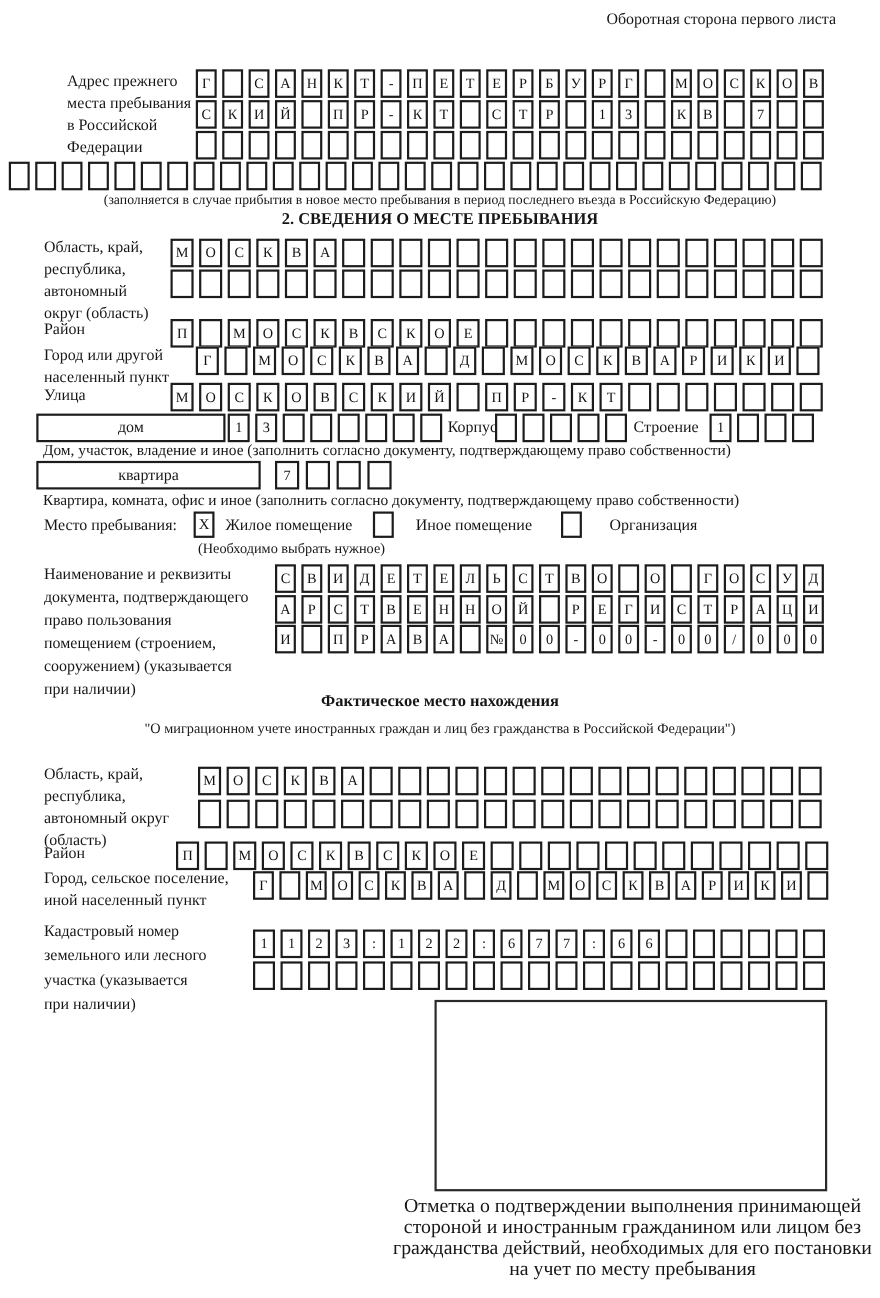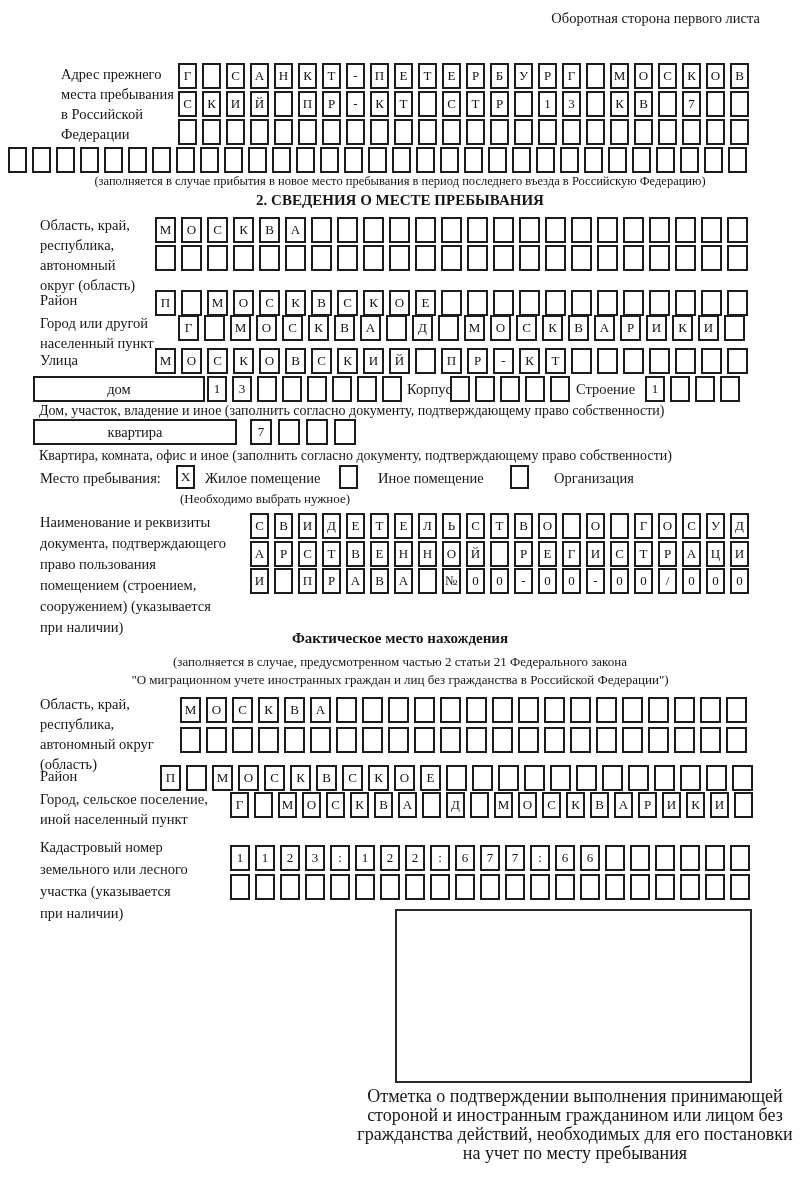--- a/index.html
+++ b/index.html
@@ -436,21 +436,20 @@
       <div class="cell">0</div>
       <div class="cell">0</div>
       <div class="cell">/</div>
       <div class="cell">0</div>
       <div class="cell">0</div>
       <div class="cell">0</div>
     </div>
 
   <div class="abs title center" style="top:630px;">Фактическое место нахождения</div>
   <div class="abs factnote center" style="top:653px;">
-    <div>(заполняется в случае, предусмотренном частью 2 статьи 21 Федерального закона</div>
     <div>"О миграционном учете иностранных граждан и лиц без гражданства в Российской Федерации")</div>
   </div>
 
   <div class="abs lbl" style="top:694px;left:40px;">
     <div>Область, край,</div>
     <div>республика,</div>
     <div>автономный округ</div>
     <div>(область)</div>
   </div>
   <div class="grid p26" style="top:697px;left:180px;">

